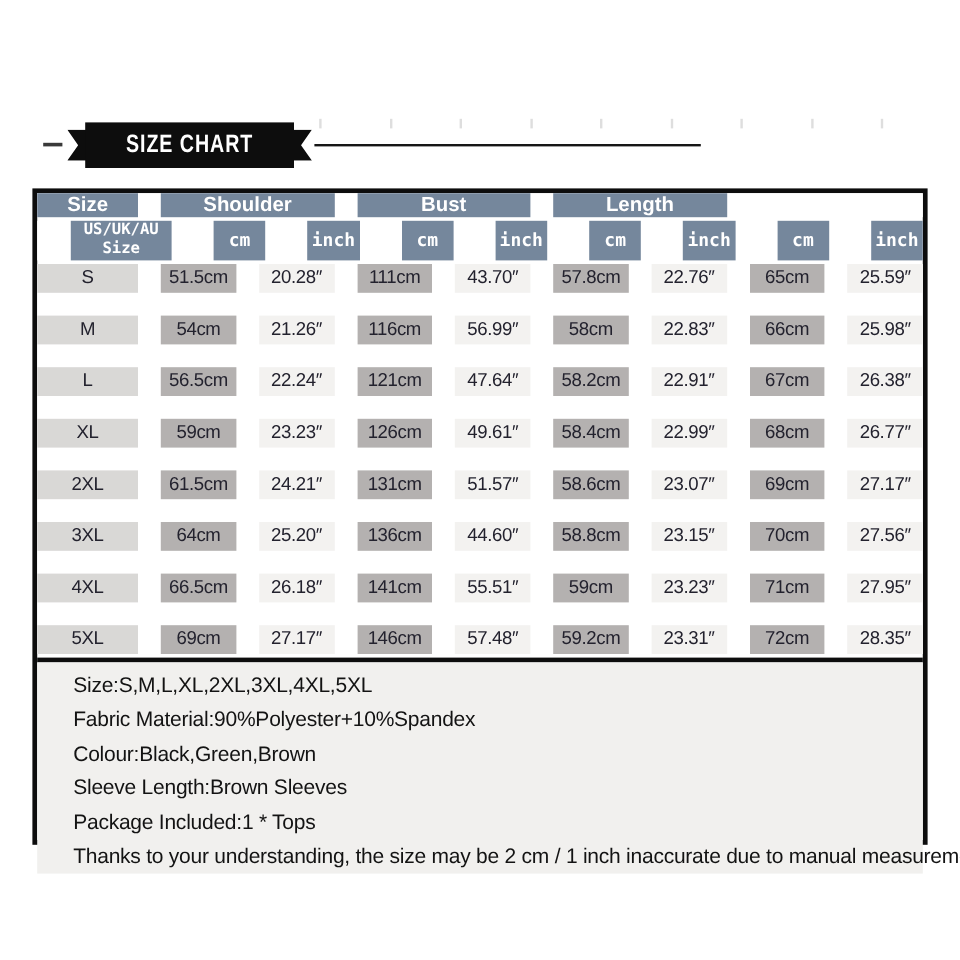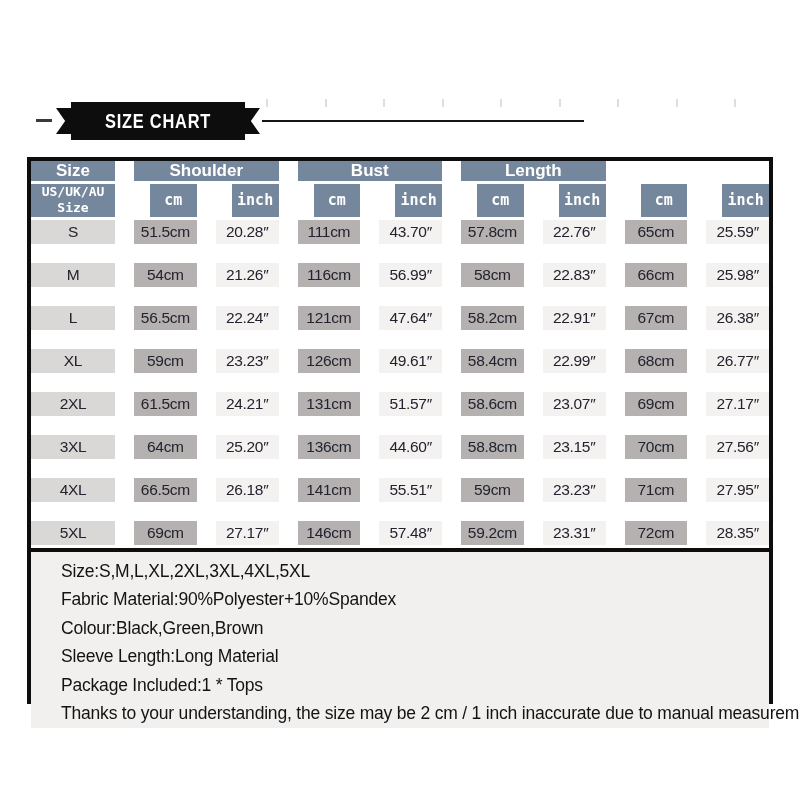--- a/index.html
+++ b/index.html
@@ -19,21 +19,21 @@
   .ticks{position:absolute;left:266px;top:99px;width:470px;height:8px;display:flex;justify-content:space-between;}
   .ticks i{display:block;width:2px;height:8px;background:#dedede;}
 
   
   .sheet{position:absolute;left:27px;top:157px;width:746px;height:547px;
     border:4px solid #0d0d0d;box-sizing:border-box;background:#ffffff;
     display:flex;flex-direction:column;}
 
   .grid{display:grid;gap:19px;background:#ffffff;}
   .g5{grid-template-columns:84px repeat(4,1fr);height:46px;}
-  .g9h{grid-template-columns:84px repeat(8,1fr);height:40px;margin-top:3px;}
+  .g9h{grid-template-columns:84px repeat(8,1fr);height:40px;margin-top:3px;padding-left:28px;}
   .g9b{grid-template-columns:84px repeat(8,1fr);grid-auto-rows:24px;margin-top:3px;}
 
   .hc{background:#75879c;color:#ffffff;display:flex;align-items:center;justify-content:center;
     font-weight:bold;font-size:17px;}
   .hc.mono{font-family:"DejaVu Sans Mono",monospace;font-size:15px;margin-left:16px;}
   .hc.rowhdr{flex-direction:column;line-height:1.25;font-family:"DejaVu Sans Mono",monospace;
     font-size:13px;font-weight:bold;}
 
   .td{display:flex;align-items:center;justify-content:center;
     font-size:15.5px;letter-spacing:-0.3px;color:#23222e;}
@@ -175,18 +175,18 @@
     <div class="td c">72cm</div>
     <div class="td i">28.35″</div>
   </div>
 
   <div class="divider"></div>
 
   <div class="notes">
     <div class="line">Size:S,M,L,XL,2XL,3XL,4XL,5XL</div>
     <div class="line">Fabric Material:90%Polyester+10%Spandex</div>
     <div class="line">Colour:Black,Green,Brown</div>
-    <div class="line">Sleeve Length:Long Material</div>
+    <div class="line">Sleeve Length:Brown Sleeves</div>
     <div class="line">Package Included:1 * Tops</div>
     <div class="line">Thanks to your understanding, the size may be 2 cm / 1 inch inaccurate due to manual measurements.</div>
   </div>
 
 </div>
 
 </body></html>

